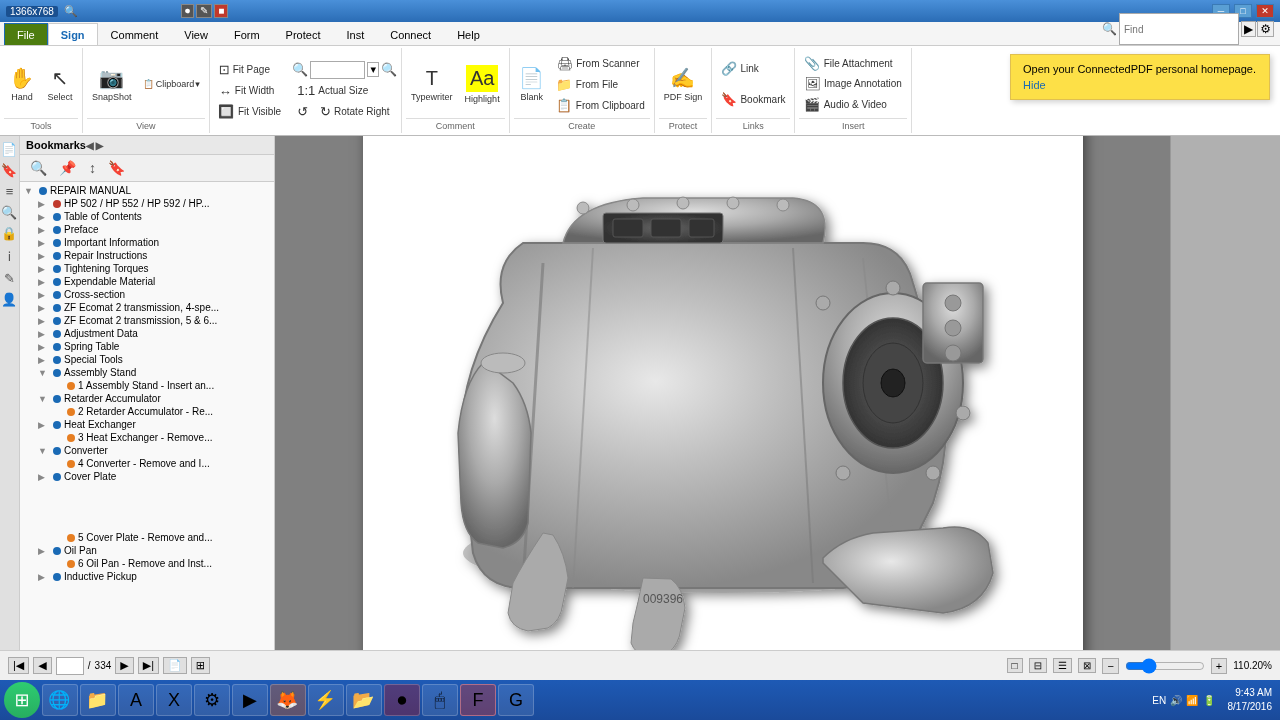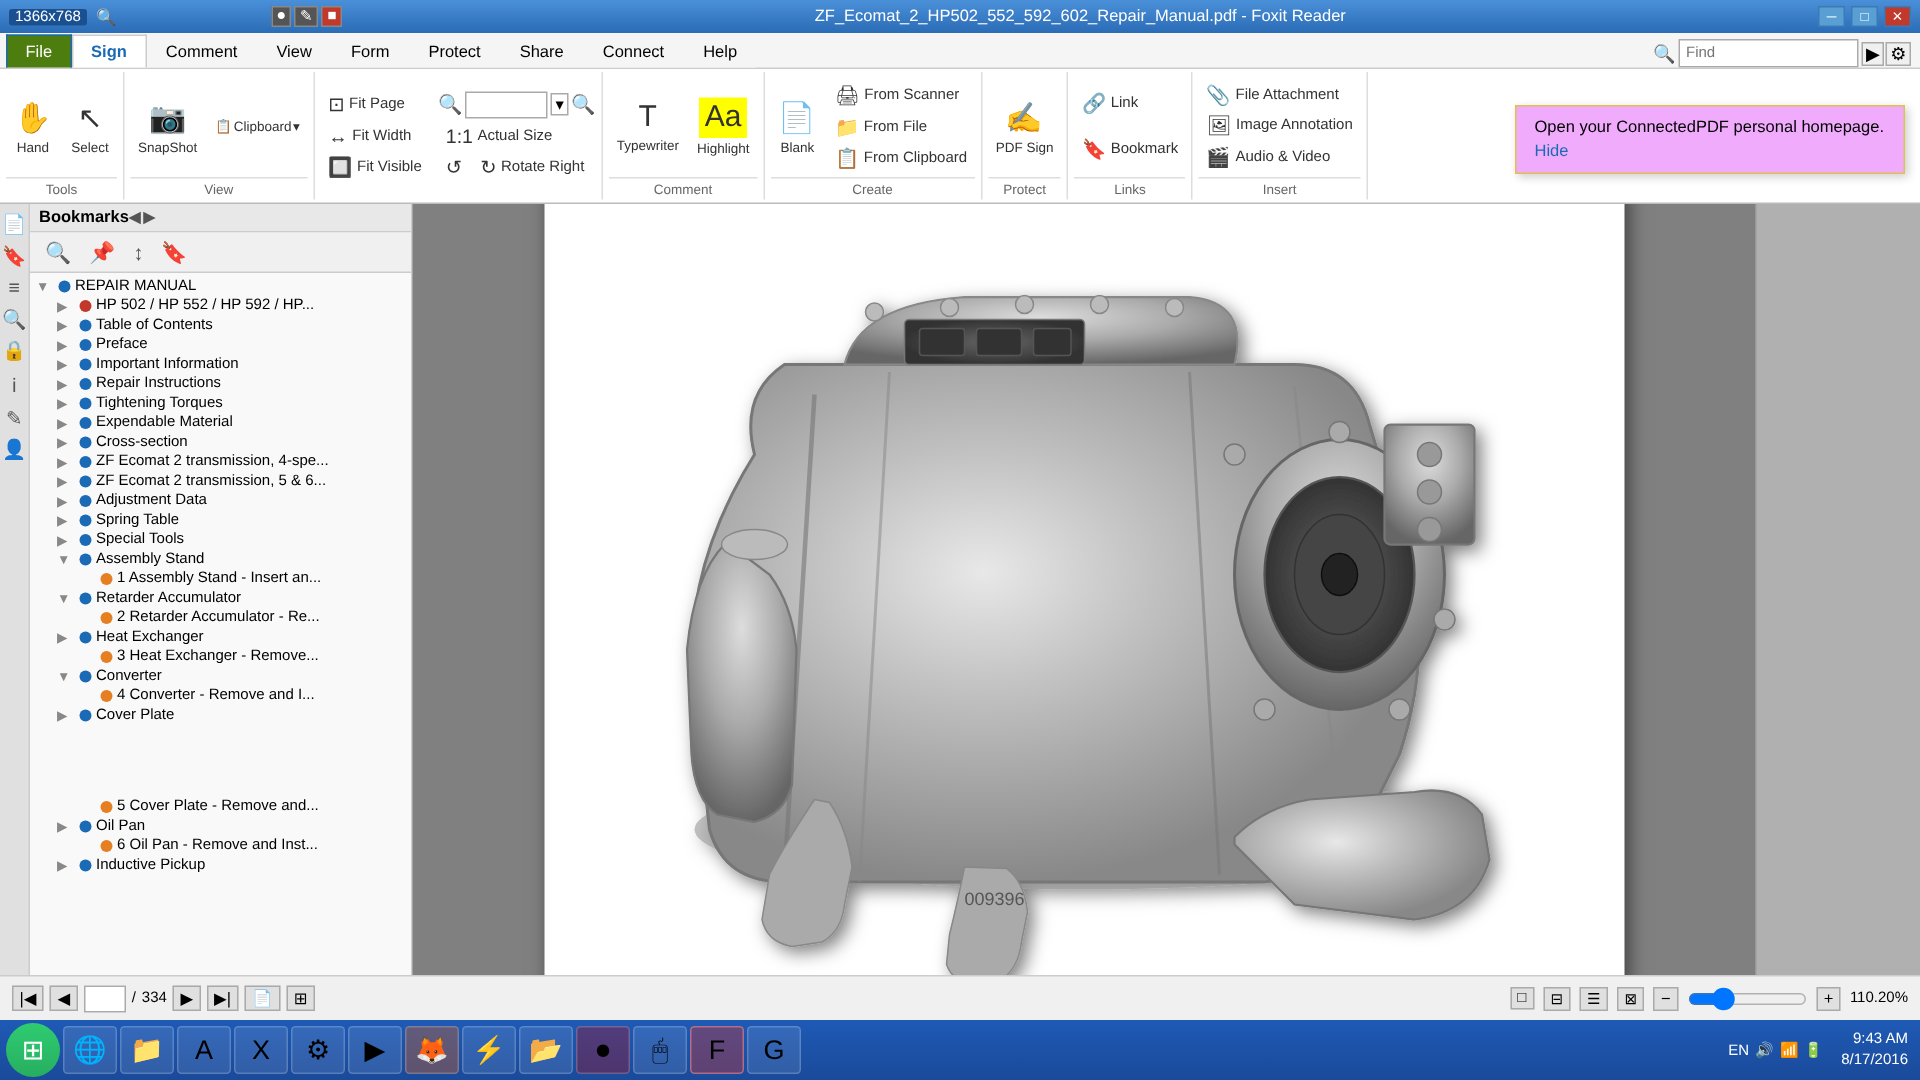--- a/index.html
+++ b/index.html
@@ -104,23 +104,23 @@
       color: #333;
       white-space: nowrap;
       height: 20px;
     }
     .ribbon-btn-sm .icon-sm { font-size: 13px; }
     .ribbon-col { display: flex; flex-direction: column; gap: 1px; justify-content: center; }
 
     
     #connected-popup {
       position: absolute;
-      top: 70px;
+      top: 54px;
       right: 10px;
-      background: #f0abfc;
+      background: #fde047;
       border: 1px solid #e0c050;
       padding: 8px 12px;
       z-index: 100;
       width: 260px;
       box-shadow: 2px 2px 6px rgba(0,0,0,0.2);
       font-size: 11px;
     }
     #connected-popup .hide-link { color: #1a6ab5; cursor: pointer; display: block; margin-top: 4px; }
 
     
@@ -299,21 +299,20 @@
   <div class="left">
     <span style="font-size:10px; background:#1a5090; padding:0 4px; border-radius:2px;">1366x768</span>
     <span>🔍</span>
     <span style="font-size:10px;margin-top:40px;">Đang ghi [00:00:10]</span>
     <span style="display:flex;gap:2px;margin-left:4px;">
       <span style="background:#555;border:1px solid #888;padding:0 3px;font-size:10px;cursor:pointer;">⏺</span>
       <span style="background:#555;border:1px solid #888;padding:0 3px;font-size:10px;cursor:pointer;">✎</span>
       <span style="background:#c0392b;border:1px solid #888;padding:0 3px;font-size:10px;cursor:pointer;">■</span>
     </span>
   </div>
-  <div class="center">ZF_Ecomat_2_HP502_552_592_602_Repair_Manual.pdf - Foxit Reader</div>
   <div class="right">
     <div class="win-btn">─</div>
     <div class="win-btn">□</div>
     <div class="win-btn close">✕</div>
   </div>
 </div>
 
 <div id="ribbon-tabs">
   <div class="ribbon-tab" style="background:#4d7c0f;color:white;border-color:#1a6ab5;">
     <span>File</span>
@@ -327,32 +326,32 @@
   <div class="ribbon-tab">
     <span>View</span>
   </div>
   <div class="ribbon-tab">
     <span>Form</span>
   </div>
   <div class="ribbon-tab">
     <span>Protect</span>
   </div>
   <div class="ribbon-tab">
-    <span>Share</span>
+    <span>Inst</span>
   </div>
   <div class="ribbon-tab">
     <span>Connect</span>
   </div>
   <div class="ribbon-tab">
     <span>Help</span>
   </div>
 
   <div style="margin-left:auto; display:flex; align-items:center; padding-right:6px;">
     <span style="font-size:12px;margin-right:2px;">🔍</span>
-    <input type="text" style="width: 120px; height: 19px; border: 1px solid rgb(170, 170, 170); font-size: 10px; padding: 0px 4px;" placeholder="Find">
+    <input type="text" style="width: 120px; height: 32px; border: 1px solid rgb(170, 170, 170); font-size: 10px; padding: 0px 4px;" placeholder="Find">
     <span style="margin-left:2px;cursor:pointer;font-size:12px;border:1px solid #aaa;padding:0 2px;background:#f0f0f0;">▶</span>
     <span style="margin-left:1px;cursor:pointer;font-size:12px;border:1px solid #aaa;padding:0 2px;background:#f0f0f0;">⚙</span>
   </div>
 </div>
 
 <div id="ribbon">
 
   <div class="ribbon-group">
     <div class="ribbon-row" style="flex:1;align-items:center;">
       <div class="ribbon-btn">

